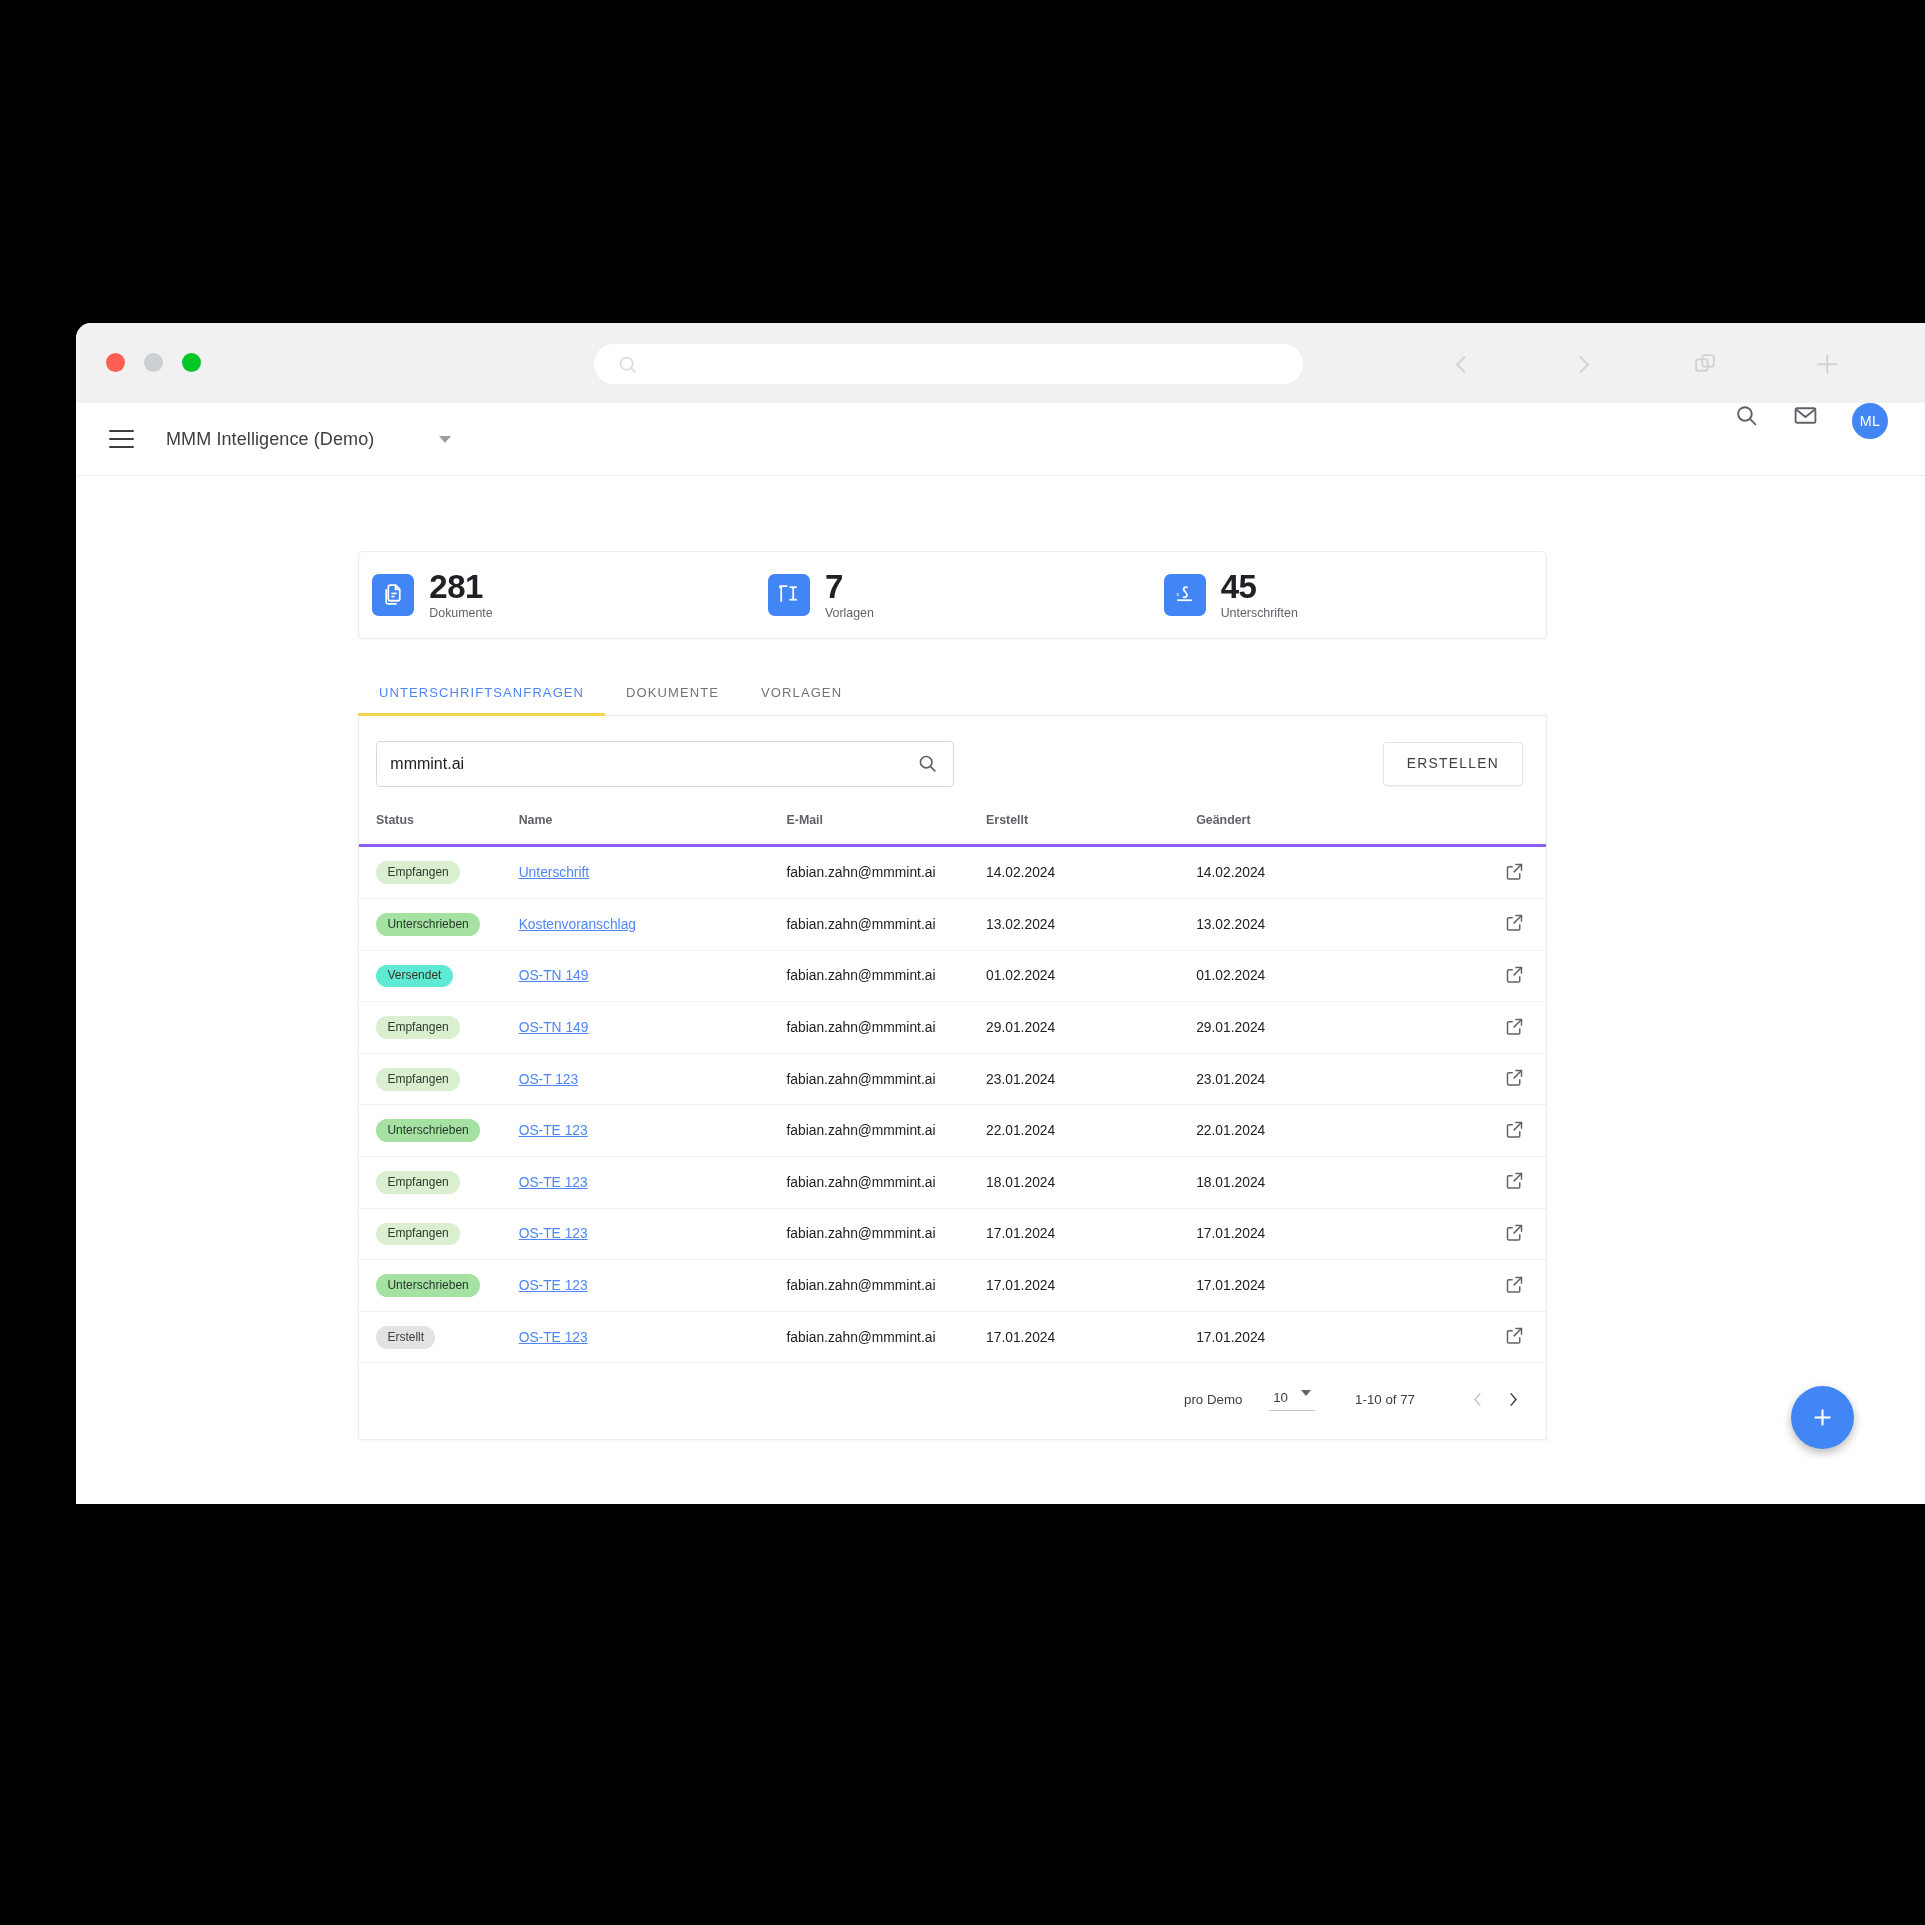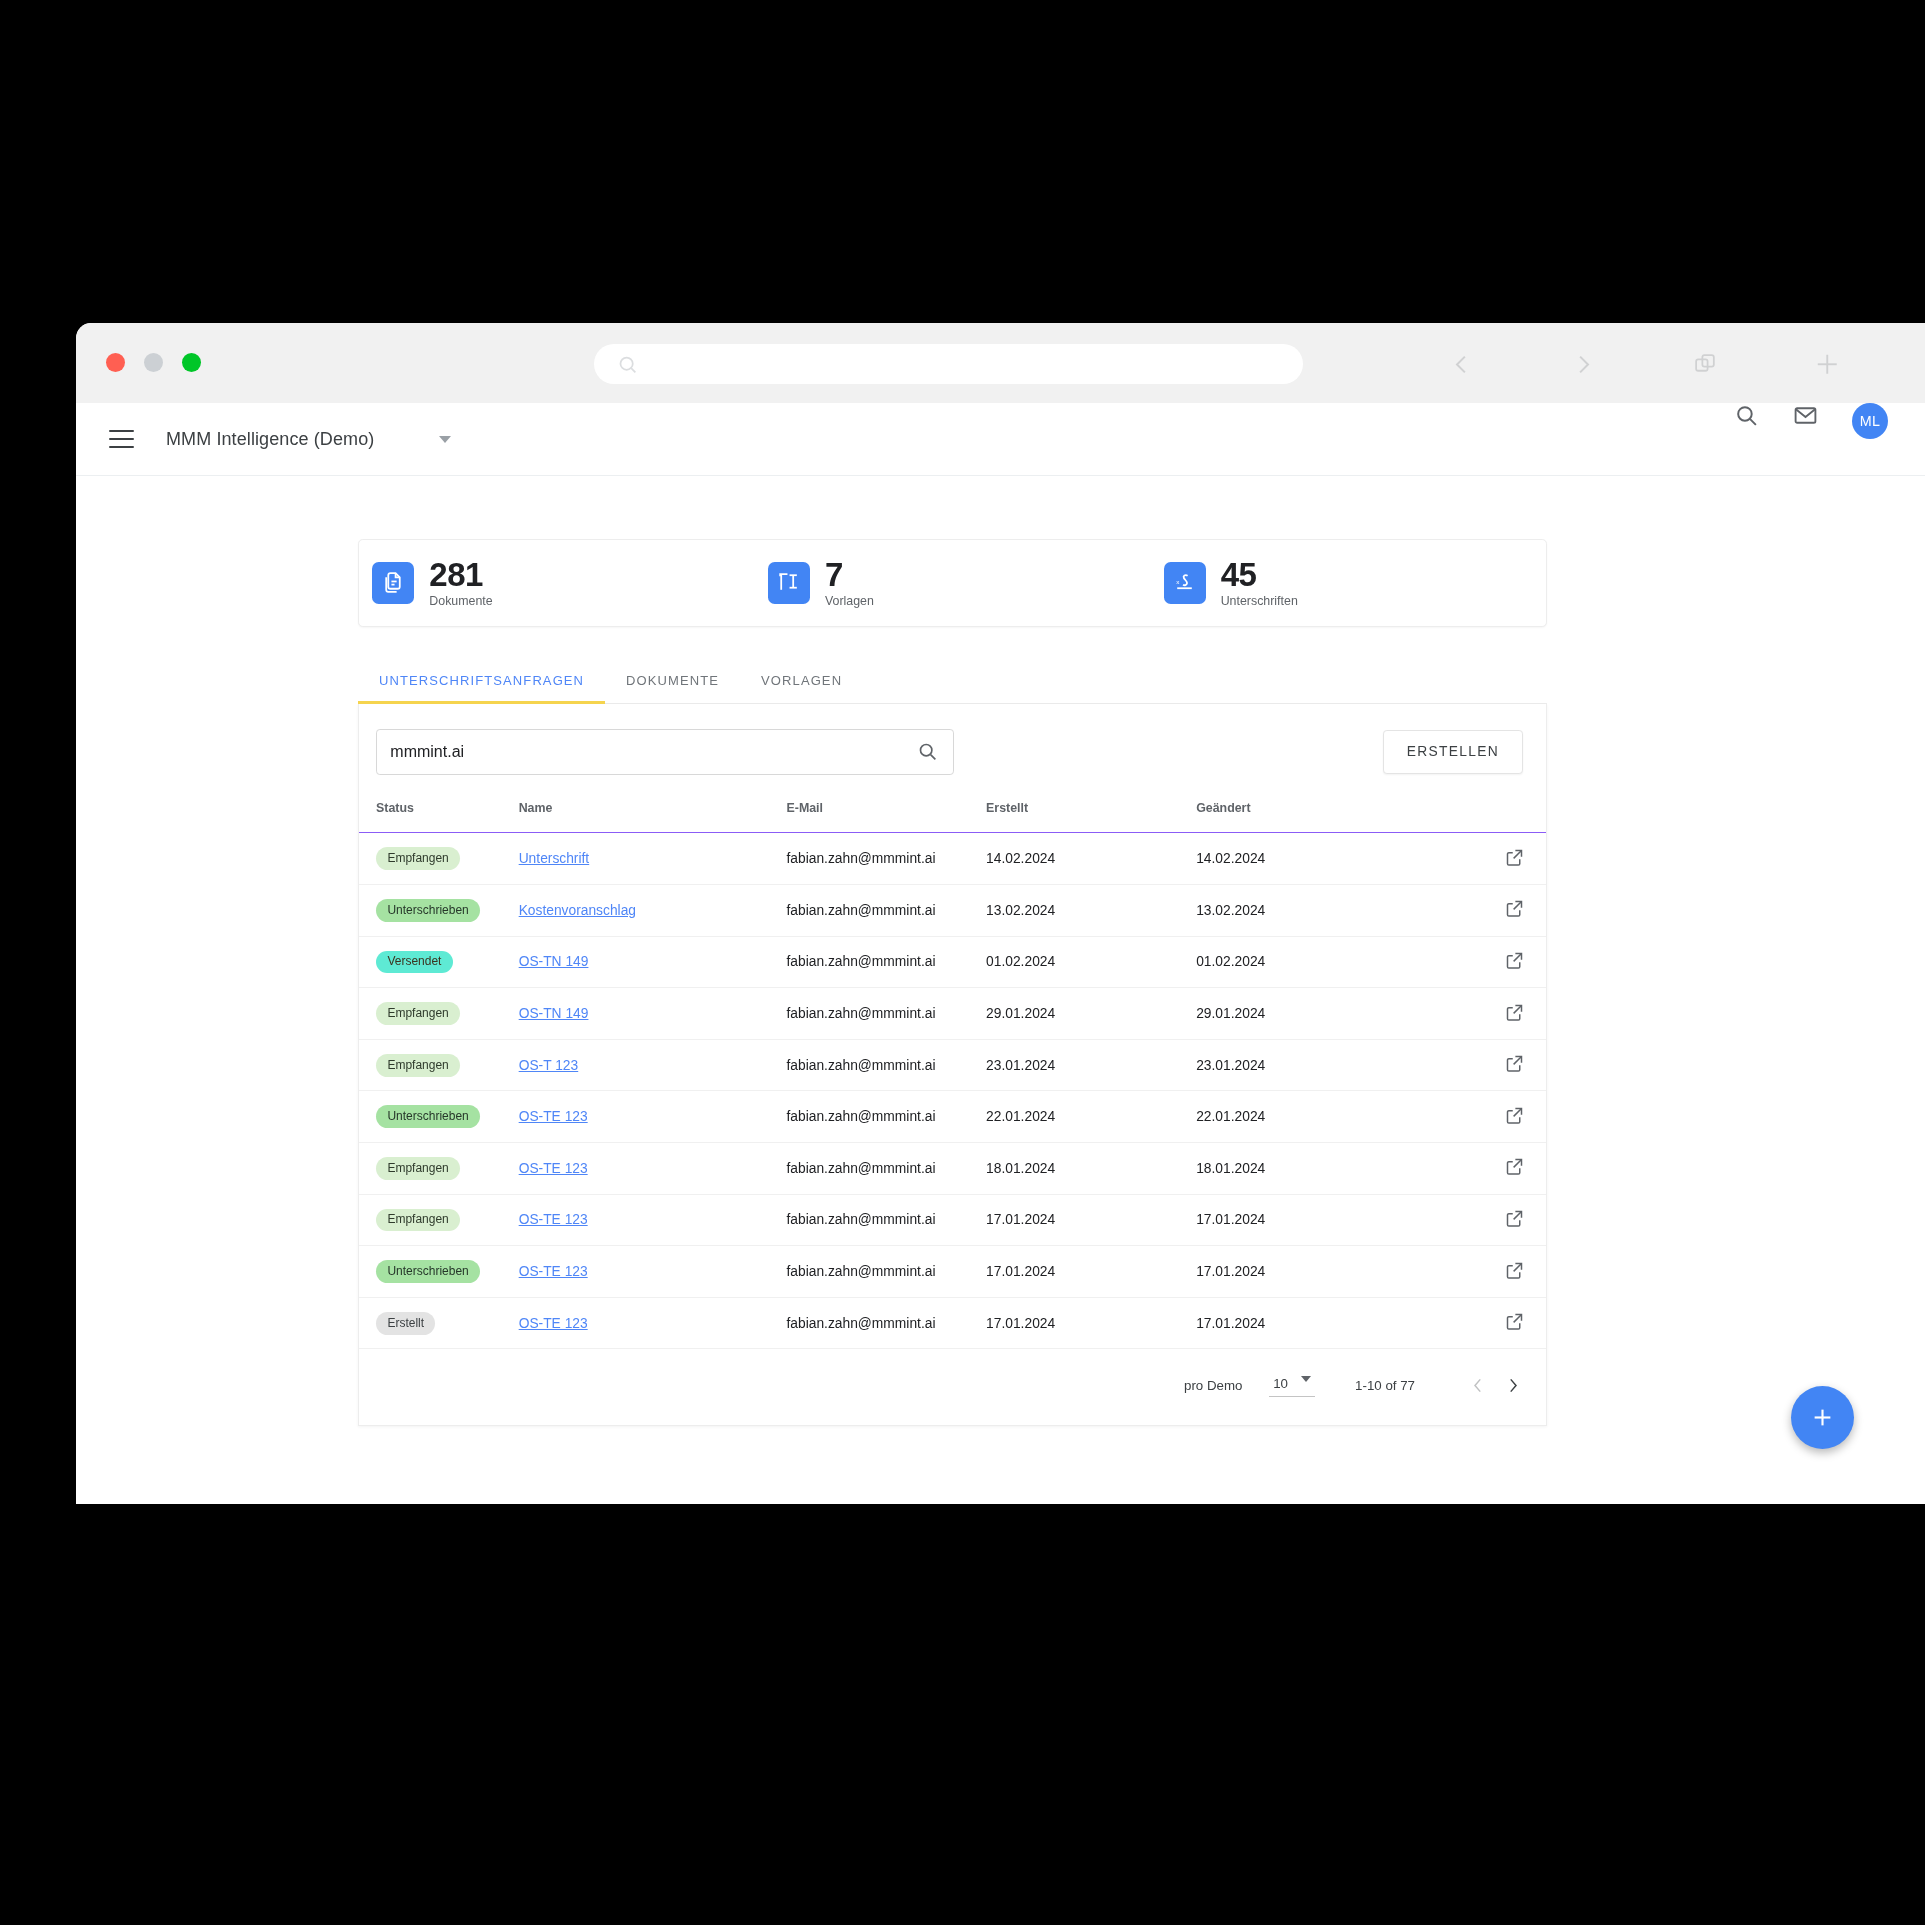--- a/index.html
+++ b/index.html
@@ -140,21 +140,21 @@
   
   .page-body {
     background: #ffffff;
     height: 1041px;
     position: relative;
   }
 
   .content-wrap {
     position: absolute;
     left: 282px;
-    top: 63px;
+    top: 75px;
     width: 1189px;
   }
 
   
   .stats-card {
     display: flex;
     background: #ffffff;
     border: 1px solid #ededed;
     border-radius: 4.8px;
     box-shadow: 0 1px 1.9px rgba(0,0,0,.04);
@@ -273,21 +273,21 @@
   table.doc-table {
     width: 100%;
     border-collapse: collapse;
   }
   table.doc-table thead th {
     text-align: left;
     font-size: 12.4px;
     color: #5f6368;
     font-weight: bold;
     padding: 5.7px 0 17px 0;
-    border-bottom: 1px solid #8b5cf6;
+    border-bottom: 3px solid #8b5cf6;
   }
   table.doc-table tbody td {
     font-size: 13.8px;
     color: #202124;
     padding: 13.3px 0;
     border-bottom: 1px solid #f0f0f0;
     height: 49px;
   }
   .col-status { width: 152px; padding-left: 17px !important; }
   .col-name   { width: 255px; }

